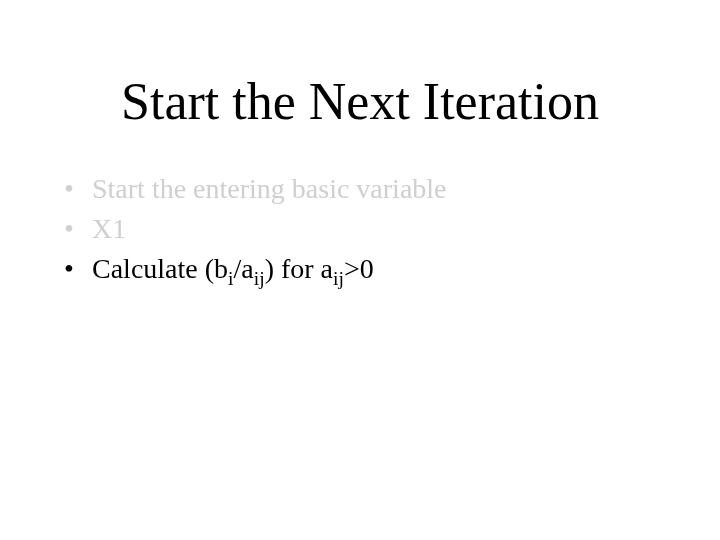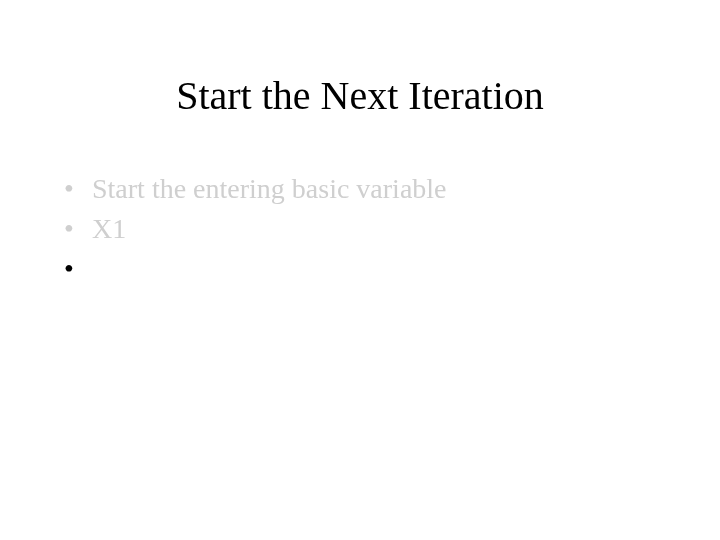--- a/index.html
+++ b/index.html
@@ -17,21 +17,21 @@
     height: 540px;
     position: relative;
     box-sizing: border-box;
   }
   .title {
     position: absolute;
     top: 72px;
     left: 0;
     width: 100%;
     text-align: center;
-    font-size: 40px;
+    font-size: 52px;
     font-weight: 400;
     color: #000000;
   }
   .body {
     position: absolute;
     top: 170px;
     left: 64px;
     right: 64px;
   }
   .bullet-row {
@@ -74,17 +74,20 @@
       <span class="text">Start the entering basic variable</span>
     </div>
 
     <div class="bullet-row faded">
       <span class="bullet">•</span>
       <span class="text">X1</span>
     </div>
 
     <div class="bullet-row">
       <span class="bullet">•</span>
+      <span class="text">
+        <span>Calculate (b</span><span class="sub">i</span><span>/a</span><span class="sub">ij</span><span>) for a</span><span class="sub">ij</span><span>&gt;0</span>
+      </span>
     </div>
 
   </div>
 
 </div>
 
 </body></html>

